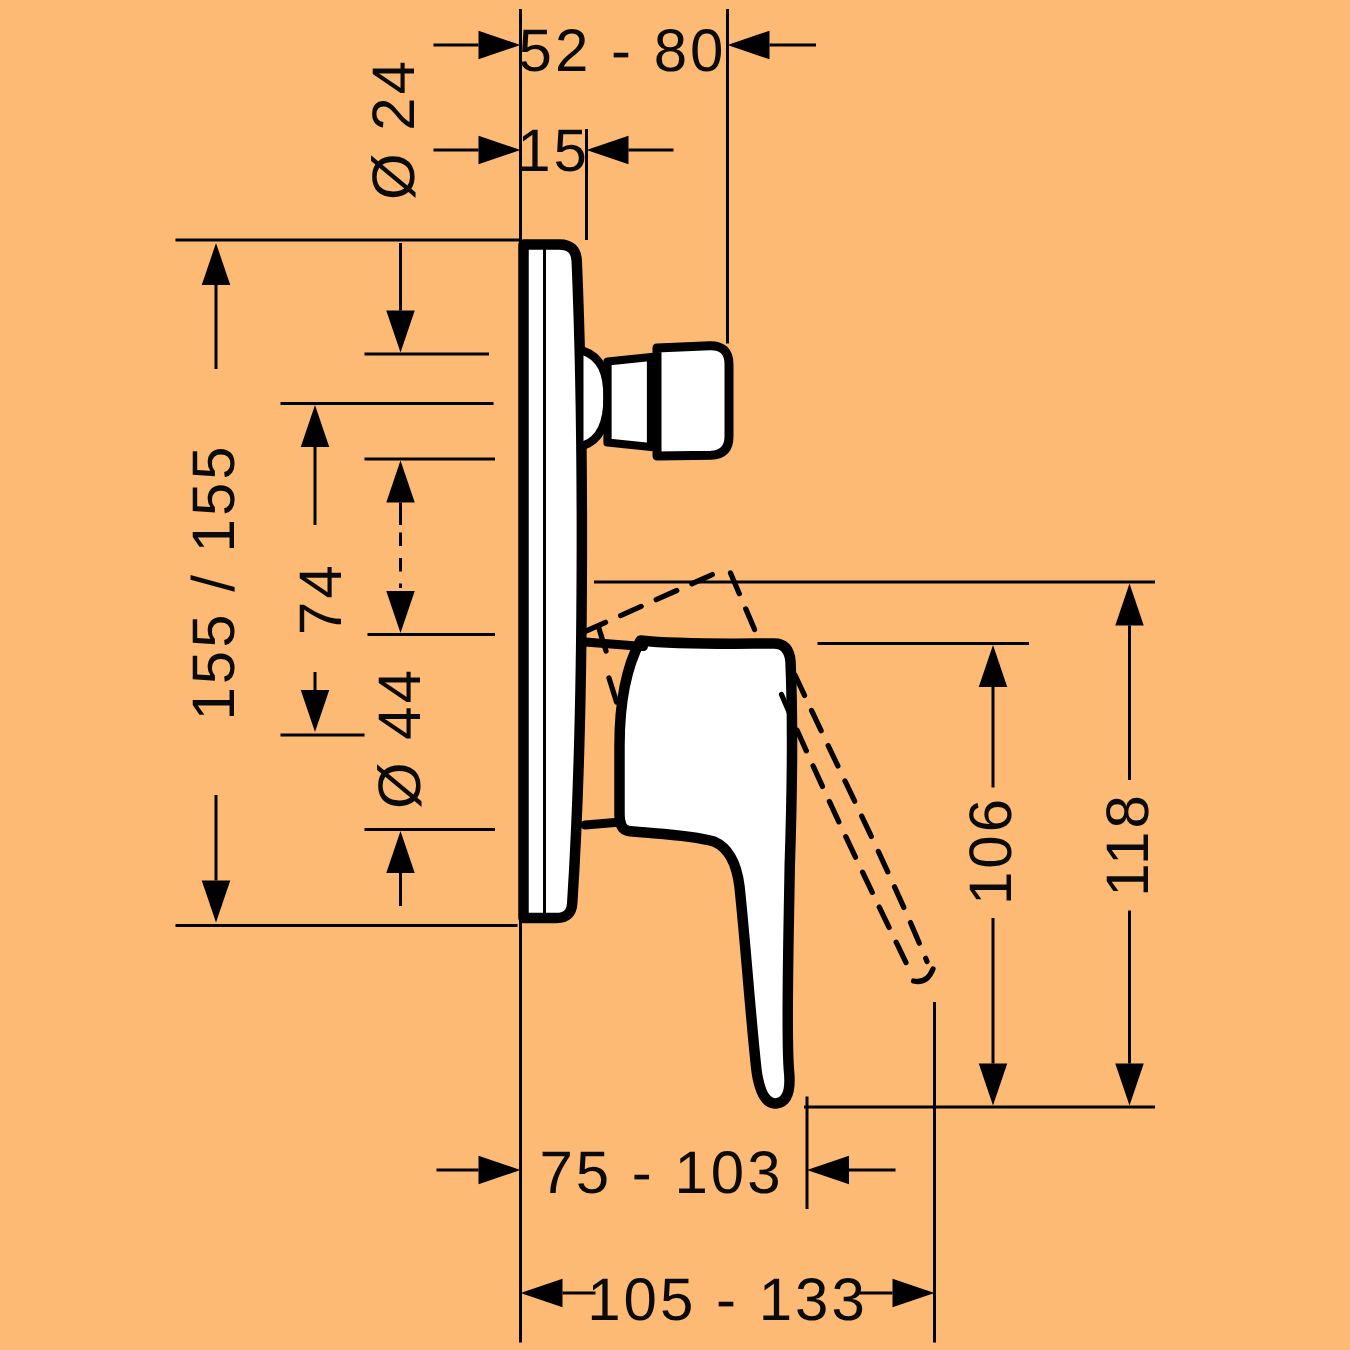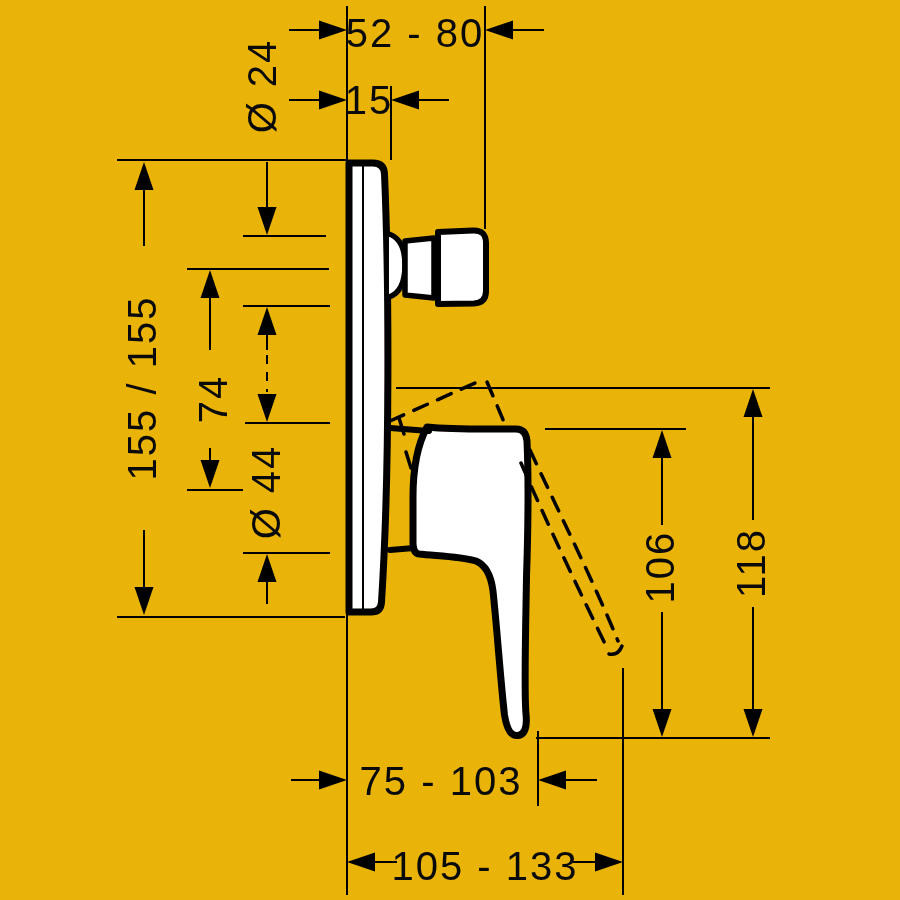--- a/index.html
+++ b/index.html
@@ -1,16 +1,16 @@
 <!DOCTYPE html>
 <html><head>
 <meta charset="utf-8">
 <style>
   html,body{margin:0;padding:0;background:#ffffff;}
-  .stage{width:900px;height:900px;position:relative;background:#eab308;}
+  .stage{width:900px;height:900px;position:relative;background:#fdba74;}
   svg{display:block;}
   .thin{stroke:#000;stroke-width:2;fill:none;}
   .thick{stroke:#000;stroke-width:7;fill:#fff;stroke-linejoin:round;stroke-linecap:round;}
   .mid{stroke:#000;stroke-width:5.5;fill:#fff;stroke-linejoin:round;stroke-linecap:round;}
   .hubline{stroke:#000;stroke-width:6;fill:none;stroke-linecap:round;}
   .dash{stroke:#000;stroke-width:3.5;fill:none;stroke-dasharray:15 11;stroke-linecap:round;}
   .dashsolid{stroke:#000;stroke-width:3.5;fill:none;stroke-linecap:round;}
   .arrow{fill:#000;stroke:none;}
   .dimtext{font-family:"Liberation Sans",sans-serif;font-size:40px;fill:#0a0a0a;letter-spacing:2px;}
 </style>

